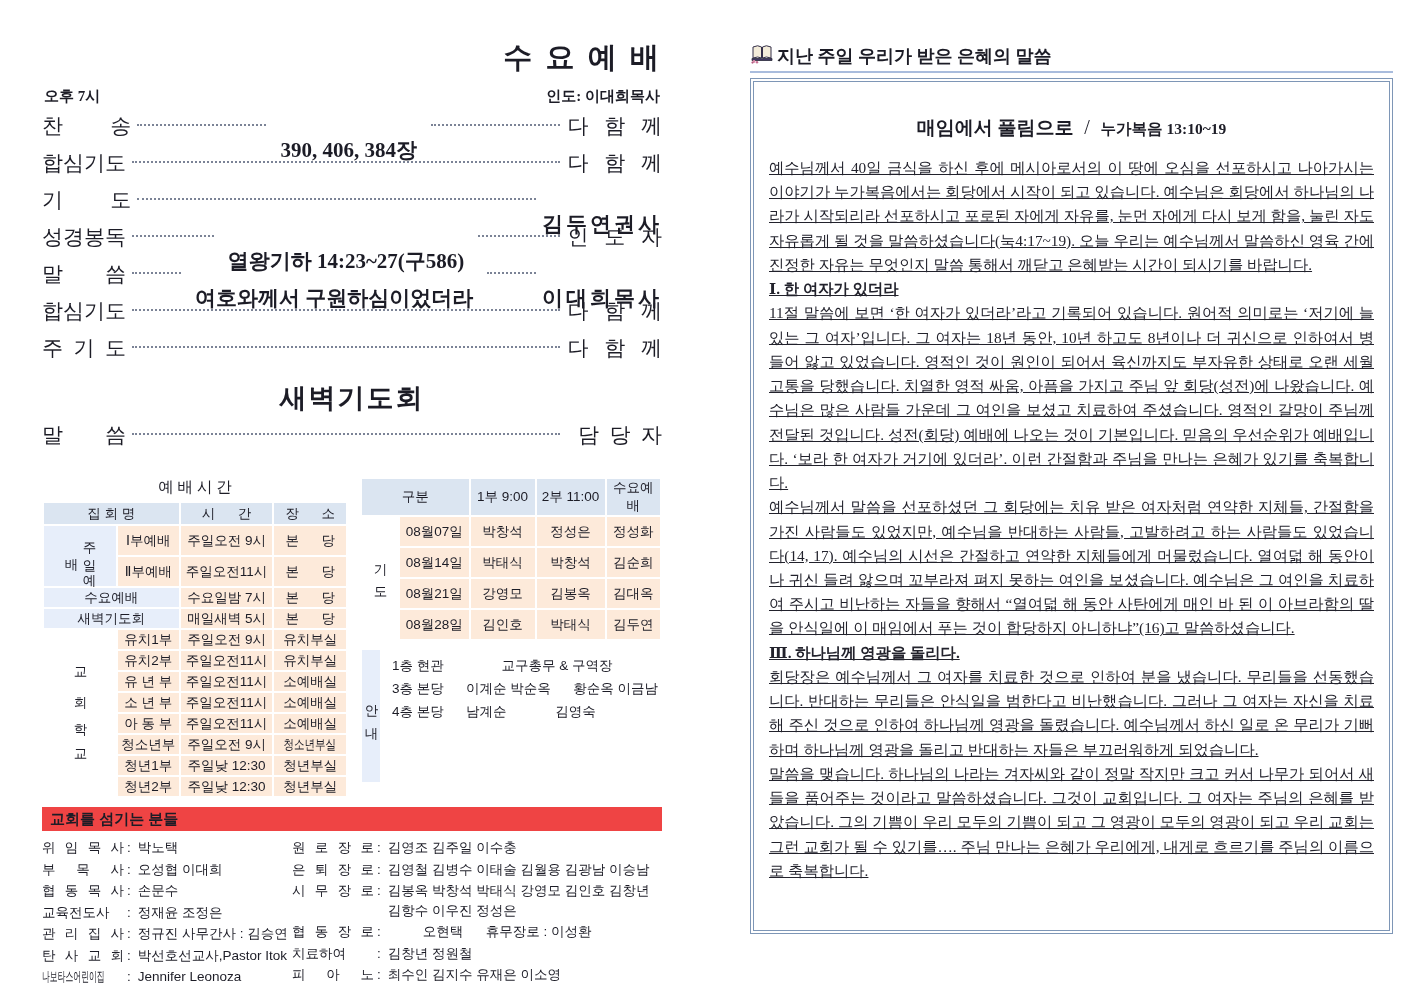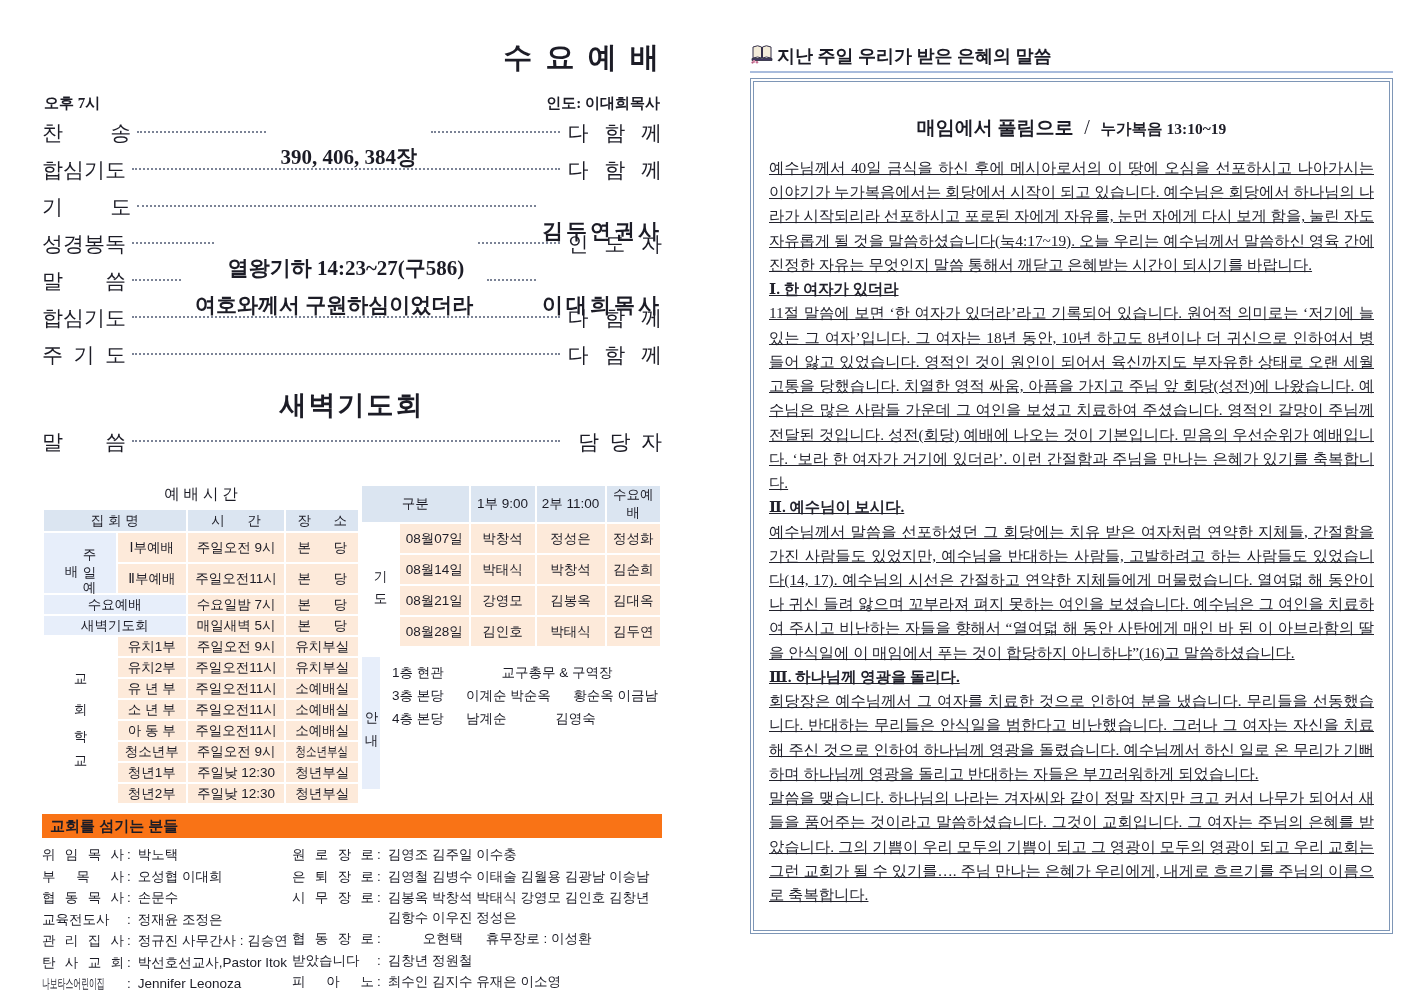--- a/index.html
+++ b/index.html
@@ -8,32 +8,32 @@
     font-family:"Liberation Serif","DejaVu Serif",serif;color:#1c1c26;
     overflow:hidden;
   }
   .pre{white-space:pre;}
   .bold{font-weight:bold;margin-top:48px;}
 
   
   .page-left{position:absolute;left:42px;top:38px;width:620px;}
   .ws-title{font-size:29px;font-weight:bold;text-align:right;letter-spacing:3px;}
   .meta-row{display:flex;justify-content:space-between;align-items:flex-end;
-    font-size:15px;font-weight:bold;margin-top:16px;padding:0 2px;}
+    font-size:15px;font-weight:bold;margin-top:9px;padding:0 2px;}
   .order{margin-top:1px;}
   .worow{display:flex;align-items:center;height:37px;font-size:21px;}
   .lbl{min-width:82px;white-space:pre;}
   .dots{flex:1;border-bottom:2px dotted #7b8396;height:0;align-self:center;margin:0 6px;transform:translateY(-1px);}
   .ctr{padding:0 8px;white-space:pre;}
   .rgt{min-width:96px;text-align:right;white-space:pre;}
   .sp5{letter-spacing:3px;}
   .section-title{font-size:27px;font-weight:bold;text-align:center;letter-spacing:2px;margin-top:14px;}
 
   
-  .tables{display:flex;gap:0;margin-top:24px;font-family:"Liberation Sans","DejaVu Sans",sans-serif;}
+  .tables{display:flex;gap:12px;margin-top:24px;font-family:"Liberation Sans","DejaVu Sans",sans-serif;}
   .tbl-title{text-align:center;font-size:15.5px;margin-bottom:3px;white-space:pre;font-family:"Liberation Serif",serif;}
   table{border-collapse:separate;border-spacing:2px;}
   th,td{font-size:13.5px;font-weight:normal;text-align:center;padding:0 2px;}
   th{background:#dbe5f1;height:21px;}
   .c{background:#fdeada;}
   .flab{background:#e7eefa;}
   .vcell{writing-mode:vertical-rl;text-orientation:upright;padding:0;width:19px;}
   .v-sunday{background:#e7eefa;letter-spacing:2px;}
   .v-school{background:#ffffff;letter-spacing:14px;}
   .v-prayer{background:#ffffff;letter-spacing:12px;}
@@ -41,21 +41,21 @@
   .row-lg td{height:29px;}
   .row-sm td{height:19px;}
   .squeezeX{display:inline-block;transform:scaleX(0.78);transform-origin:center;white-space:nowrap;}
   .guide-content{background:#ffffff;vertical-align:top;height:128px;padding-top:4px;}
   .guide-line{display:flex;font-size:13.5px;line-height:23px;text-align:left;}
   .g-place{width:74px;padding-left:8px;white-space:pre;}
   .g-names{white-space:pre;}
   .g-center{flex:1;text-align:center;padding-right:10px;}
 
   
-  .sv-bar{background:#f97316;font-weight:bold;font-size:15px;
+  .sv-bar{background:#ef4444;font-weight:bold;font-size:15px;
     font-family:"Liberation Sans","DejaVu Sans",sans-serif;padding:3px 8px 2px;margin-top:9px;}
   .sv-cols{display:flex;margin-top:7px;font-family:"Liberation Sans","DejaVu Sans",sans-serif;font-size:13.5px;}
   .sv-left{width:250px;flex-shrink:0;}
   .sv-right{flex:1;}
   .srow{display:flex;line-height:19.5px;margin-bottom:2px;}
   .role{width:82px;flex-shrink:0;text-align:justify;text-align-last:justify;}
   .role8{text-align:left;text-align-last:left;transform:scaleX(0.58);transform-origin:left center;white-space:nowrap;}
   .colon{padding:0 7px 0 3px;}
   .val{flex:1;}
   .val.pre{flex:1;margin-left:35px;}
@@ -344,21 +344,21 @@
         <span class="role">시 무 장 로</span>
         <span class="colon">:</span>
         <span class="val">김봉옥 박창석 박태식 강영모 김인호 김창년 김항수 이우진 정성은</span>
       </div>
       <div class="srow">
         <span class="role">협 동 장 로</span>
         <span class="colon">:</span>
         <span class="val pre">오현택      휴무장로 : 이성환</span>
       </div>
       <div class="srow">
-        <span class="role">받았습니다</span>
+        <span class="role">치료하여</span>
         <span class="colon">:</span>
         <span class="val">김창년 정원철</span>
       </div>
       <div class="srow">
         <span class="role">피 아 노</span>
         <span class="colon">:</span>
         <span class="val">최수인 김지수 유재은 이소영</span>
       </div>
 
     </div>
@@ -384,21 +384,20 @@
     <div class="sermon-inner">
       <div class="sermon-title">
         <span>매임에서 풀림으로</span>
         <span class="sermon-div">/</span>
         <span class="sermon-ref">누가복음 13:10~19</span>
       </div>
       <div class="sermon-body">
         <p>예수님께서 40일 금식을 하신 후에 메시아로서의 이 땅에 오심을 선포하시고 나아가시는 이야기가 누가복음에서는 회당에서 시작이 되고 있습니다. 예수님은 회당에서 하나님의 나라가 시작되리라 선포하시고 포로된 자에게 자유를, 눈먼 자에게 다시 보게 함을, 눌린 자도 자유롭게 될 것을 말씀하셨습니다(눅4:17~19). 오늘 우리는 예수님께서 말씀하신 영육 간에 진정한 자유는 무엇인지 말씀 통해서 깨닫고 은혜받는 시간이 되시기를 바랍니다.</p>
         <p class="shead">Ⅰ. 한 여자가 있더라</p>
         <p>11절 말씀에 보면 ‘한 여자가 있더라’라고 기록되어 있습니다. 원어적 의미로는 ‘저기에 늘 있는 그 여자’입니다. 그 여자는 18년 동안, 10년 하고도 8년이나 더 귀신으로 인하여서 병들어 앓고 있었습니다. 영적인 것이 원인이 되어서 육신까지도 부자유한 상태로 오랜 세월 고통을 당했습니다. 치열한 영적 싸움, 아픔을 가지고 주님 앞 회당(성전)에 나왔습니다. 예수님은 많은 사람들 가운데 그 여인을 보셨고 치료하여 주셨습니다. 영적인 갈망이 주님께 전달된 것입니다. 성전(회당) 예배에 나오는 것이 기본입니다. 믿음의 우선순위가 예배입니다. ‘보라 한 여자가 거기에 있더라’. 이런 간절함과 주님을 만나는 은혜가 있기를 축복합니다.</p>
-        <p class="shead">Ⅱ. 예수님이 보시다.</p>
         <p>예수님께서 말씀을 선포하셨던 그 회당에는 치유 받은 여자처럼 연약한 지체들, 간절함을 가진 사람들도 있었지만, 예수님을 반대하는 사람들, 고발하려고 하는 사람들도 있었습니다(14, 17). 예수님의 시선은 간절하고 연약한 지체들에게 머물렀습니다. 열여덟 해 동안이나 귀신 들려 앓으며 꼬부라져 펴지 못하는 여인을 보셨습니다. 예수님은 그 여인을 치료하여 주시고 비난하는 자들을 향해서 “열여덟 해 동안 사탄에게 매인 바 된 이 아브라함의 딸을 안식일에 이 매임에서 푸는 것이 합당하지 아니하냐”(16)고 말씀하셨습니다.</p>
         <p class="shead">Ⅲ. 하나님께 영광을 돌리다.</p>
         <p>회당장은 예수님께서 그 여자를 치료한 것으로 인하여 분을 냈습니다. 무리들을 선동했습니다. 반대하는 무리들은 안식일을 범한다고 비난했습니다. 그러나 그 여자는 자신을 치료해 주신 것으로 인하여 하나님께 영광을 돌렸습니다. 예수님께서 하신 일로 온 무리가 기뻐하며 하나님께 영광을 돌리고 반대하는 자들은 부끄러워하게 되었습니다.</p>
         <p>말씀을 맺습니다. 하나님의 나라는 겨자씨와 같이 정말 작지만 크고 커서 나무가 되어서 새들을 품어주는 것이라고 말씀하셨습니다. 그것이 교회입니다. 그 여자는 주님의 은혜를 받았습니다. 그의 기쁨이 우리 모두의 기쁨이 되고 그 영광이 모두의 영광이 되고 우리 교회는 그런 교회가 될 수 있기를…. 주님 만나는 은혜가 우리에게, 내게로 흐르기를 주님의 이름으로 축복합니다.</p>
       </div>
     </div>
   </div>
 </div>
 
 </body></html>

